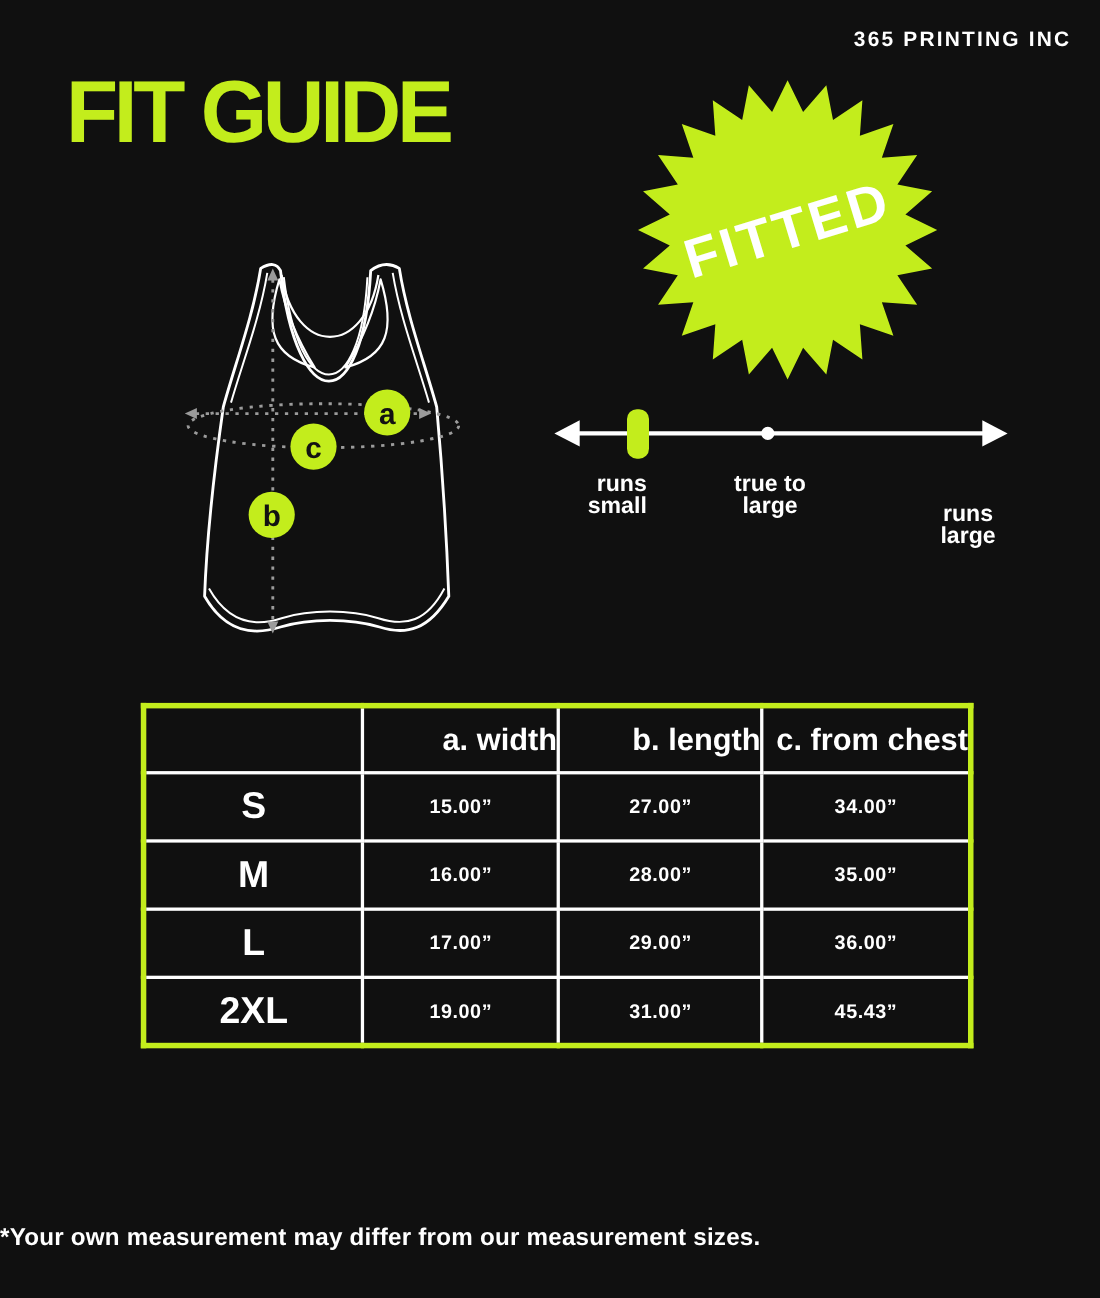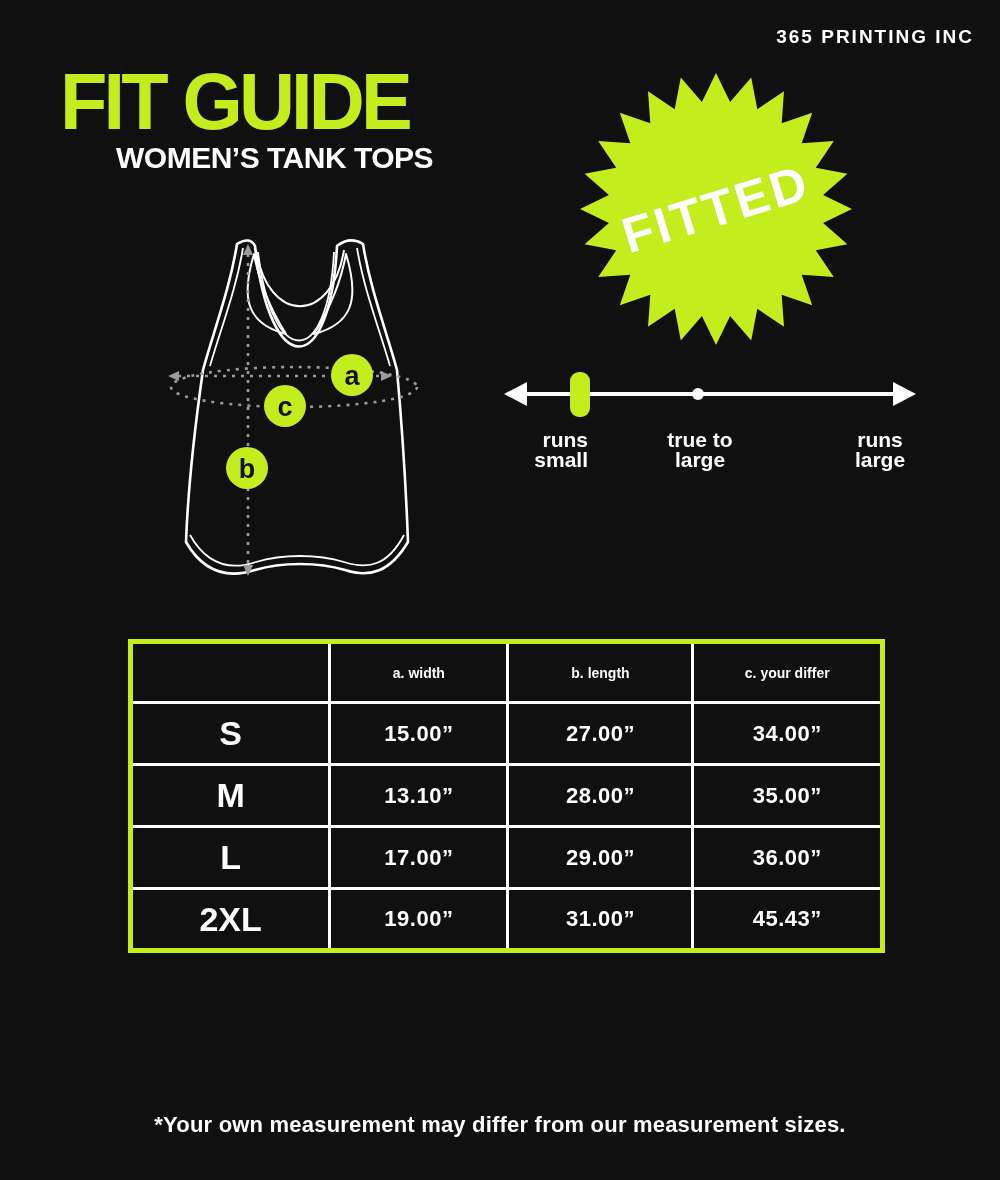--- a/index.html
+++ b/index.html
@@ -38,46 +38,45 @@
     font-family:"Liberation Sans", sans-serif;
     font-size:50px; font-weight:bold; fill:#fff; text-anchor:middle; letter-spacing:3px;
   }
   .scale-labels {
     position:absolute; left:500px; top:430px; width:420px; height:64px;
     font-size:21px; font-weight:bold; line-height:0.95;
   }
   .scale-label { position:absolute; top:0; }
   .lbl-left   { left:16px;  text-align:right;  width:72px; }
   .lbl-center { left:152px; text-align:center; width:96px; }
-  .lbl-right  { left:345px; text-align:center; width:70px; }
+  .lbl-right  { left:345px; text-align:center; width:70px;margin-top:28px; }
   .size-table {
     position:absolute; left:128px; top:639px; width:757px;
     border-collapse:collapse; table-layout:fixed;
     border:5px solid var(--accent); background:var(--bg);
   }
   .size-table th, .size-table td {
     border:3px solid #fff; padding:0; text-align:center; vertical-align:middle;
     color:#fff; font-weight:bold;
   }
-  .size-table thead th { height:61px; font-size:14px; }
-  .size-table tbody td { height:62px; font-size:22px; letter-spacing:0.5px; }
+  .size-table thead th { height:61px; font-size:28px;text-align:right; }
+  .size-table tbody td { height:62px; font-size:18px; letter-spacing:0.5px; }
   .size-table td.size-cell { font-size:34px; letter-spacing:0; }
   .footnote {
-    position:absolute; top:1112px; left:0; width:1000px; text-align:center;
+    position:absolute; top:1112px; left:0; width:1000px; 
     font-size:22px; font-weight:bold; letter-spacing:0.2px;
   }
 </style>
 </head>
 <body>
 
 <div class="canvas">
 
   <div class="brand">365 PRINTING INC</div>
   <div class="title">FIT GUIDE</div>
-  <div class="subtitle">WOMEN’S TANK TOPS</div>
 
   <svg class="tank-svg" width="310" height="370" viewBox="0 0 310 370">
 
     <path class="stroke-white" stroke-width="2.6" stroke-linejoin="round" d="M 87,14 C 80,58 64,100 53,140 C 45,196 38,258 36,312
          C 55,345 80,348 105,340 C 132,332 168,332 195,340 C 220,348 240,342 258,312
          C 256,258 252,196 247,140 C 236,100 220,58 213,14
          Q 200,6 187,16 C 180,150 120,150 105,16 Q 100,6 87,14 Z"></path>
 
     <path class="stroke-white" stroke-width="1.8" d="M 93,18 C 86,60 71,98 60,136"></path>
     <path class="stroke-white" stroke-width="1.8" d="M 207,18 C 214,60 229,98 240,136"></path>
@@ -133,33 +132,33 @@
       <col style="width:26.5%">
         <col style="width:23.7%">
         <col style="width:24.6%">
         <col style="width:25.2%">
     </colgroup>
     <thead>
       <tr>
         <th></th>
         <th>a. width</th>
         <th>b. length</th>
-        <th>c. your differ</th>
+        <th>c. from chest</th>
       </tr>
     </thead>
     <tbody>
       <tr>
         <td class="size-cell">S</td>
         <td>15.00”</td>
         <td>27.00”</td>
         <td>34.00”</td>
       </tr>
       <tr>
         <td class="size-cell">M</td>
-        <td>13.10”</td>
+        <td>16.00”</td>
         <td>28.00”</td>
         <td>35.00”</td>
       </tr>
       <tr>
         <td class="size-cell">L</td>
         <td>17.00”</td>
         <td>29.00”</td>
         <td>36.00”</td>
       </tr>
       <tr>

